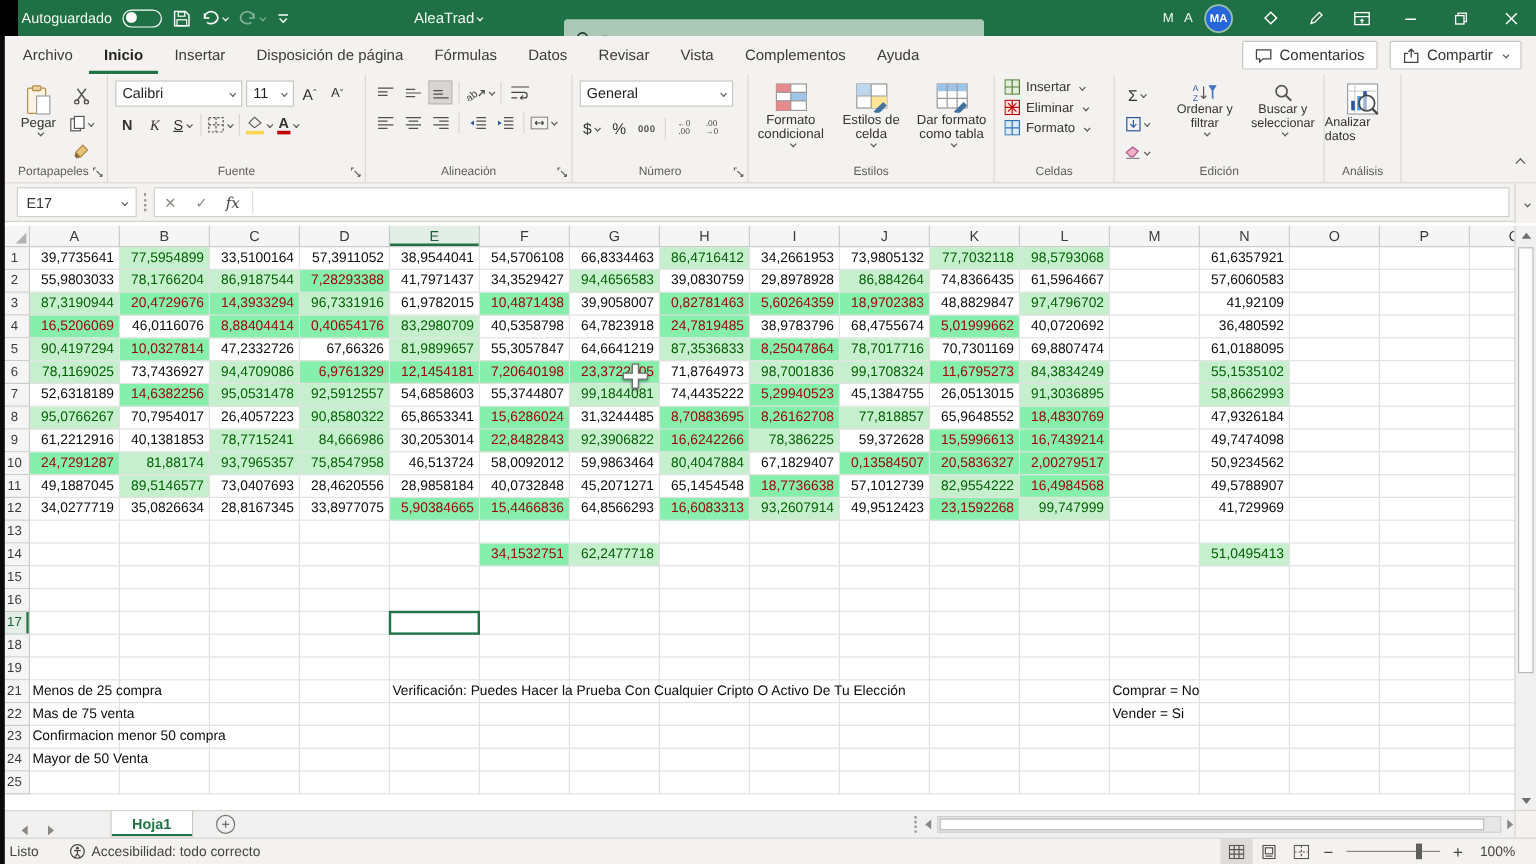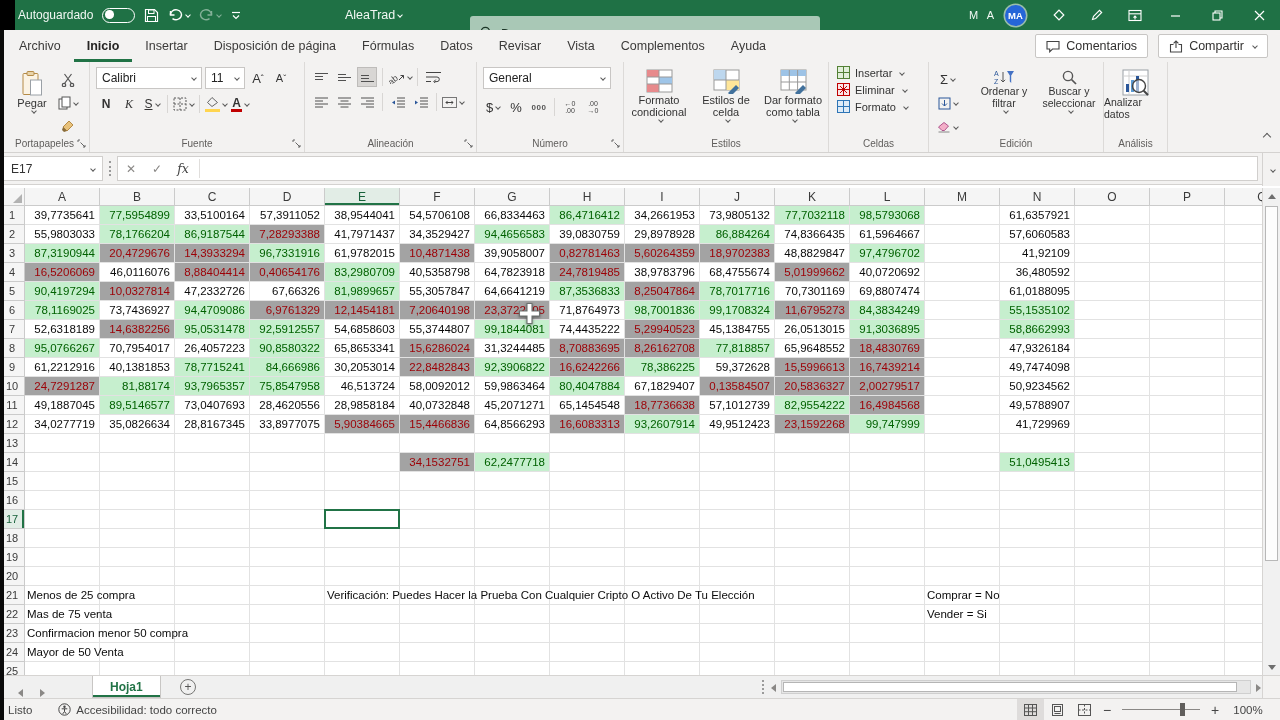--- a/index.html
+++ b/index.html
@@ -59,42 +59,42 @@
   .stylebtn{display:flex;flex-direction:column;align-items:center;width:66px;font-size:11px;color:#333;text-align:center;line-height:12px;padding-top:7px}
   .cellsrow{display:flex;align-items:center;gap:5px;font-size:11px;color:#333;margin:4px 8px 0}
   .edit-mini{position:absolute;left:8px;top:7px;display:flex;flex-direction:column;gap:4px}
   .edit-btn{display:flex;flex-direction:column;align-items:center;font-size:10.5px;color:#333;line-height:12px;text-align:center;padding-top:7px}
   .analyze{display:flex;flex-direction:column;align-items:center;font-size:10.5px;color:#333;line-height:12px;padding-top:7px;width:100%}
   .ribbon-collapse{position:absolute;right:10px;bottom:6px;color:#5a5a5a}
   .g000{font-size:8px;font-weight:bold;color:#555;letter-spacing:.5px}
 
   
   .formulabar{position:absolute;left:0;top:153px;width:1280px;height:32px;background:#F3F2F1;border-bottom:1px solid #D4D2D0;display:flex;align-items:center}
-  .namebox{width:100px;height:25px;margin-left:3px;background:#fff;border:1px solid #D1CFCD;display:flex;align-items:center;justify-content:space-between;padding:0 7px;font-size:12px;color:#333}
+  .namebox{width:100px;height:25px;margin-left:14px;background:#fff;border:1px solid #D1CFCD;display:flex;align-items:center;justify-content:space-between;padding:0 7px;font-size:12px;color:#333}
   .fb-grip{width:14px;display:flex;justify-content:center}
   .fb-grip i{display:block;height:15px;border-left:2px dotted #9a9a9a}
   .fb-white{flex:1;height:25px;background:#fff;border:1px solid #D1CFCD;display:flex;align-items:center;margin-right:22px}
   .fbtn{width:26px;text-align:center;font-size:12px;color:#8A8886}
   .fx{font-family:"DejaVu Serif",serif;font-style:italic;color:#444;font-size:12.5px}
   .fb-sep{width:1px;height:19px;background:#E0DEDC;margin:0 3px}
   .fb-input{flex:1;font-size:12px;color:#222;padding-left:6px}
 
   
   .sheet{position:absolute;left:0;top:188px;width:1262px;height:487px;overflow:hidden;background:#fff}
   .hrow,.grow{display:flex}
   .hcell{flex-shrink:0;background:#F5F5F5;border-right:1px solid #CBCBCB;border-bottom:1px solid #CBCBCB;color:#3b3b3b;display:flex;align-items:center;justify-content:center}
   .corner{width:25px;height:18px;position:relative}
   .corner::after{content:"";position:absolute;right:2px;bottom:2px;border-style:solid;border-width:0 0 9px 9px;border-color:transparent transparent #B2B2B2 transparent}
   .colh{width:75px;height:18px;font-size:12px}
   .rowh{width:25px;height:19px;font-size:11px}
   .hsel{background:#E2EDE6;box-shadow:inset 0 -2px 0 #217346;color:#17613A}
   .hsel-r{background:#E2EDE6;box-shadow:inset -2px 0 0 #217346;color:#17613A}
   .cell{flex-shrink:0;width:75px;height:19px;border-right:1px solid #E2E2E2;border-bottom:1px solid #E2E2E2;font-size:11.5px;line-height:18px;text-align:right;padding:0 4px 0 2px;white-space:nowrap;color:#0b0b0b}
   .cell.g{background:#C6EFCE;color:#006100}
-  .cell.r{background:#a3a3a3;color:#9C0006}
+  .cell.r{background:#86efac;color:#9C0006}
   .cell.t{text-align:left;overflow:visible;position:relative;z-index:2}
   .selbox{position:absolute;border:2px solid #217346;pointer-events:none}
 
   
   .vscroll{position:absolute;left:1262px;top:188px;width:18px;height:487px;background:#F1F1F1;border-left:1px solid #D6D4D2}
   .varrow{position:absolute;left:0;width:17px;height:16px;display:flex;align-items:center;justify-content:center}
   .vthumb{position:absolute;left:2px;right:2px;top:18px;height:355px;background:#FDFDFD;border:1px solid #B8B8B8}
   .fb-corner{position:absolute;left:1262px;top:153px;width:18px;height:33px;background:#F3F2F1;border-left:1px solid #D4D2D0;display:flex;align-items:center;justify-content:center;color:#5a5a5a}
 
   
@@ -996,40 +996,20 @@
         <div class="cell"></div>
         <div class="cell"></div>
         <div class="cell"></div>
         <div class="cell"></div>
         <div class="cell"></div>
         <div class="cell"></div>
         <div class="cell"></div>
         <div class="cell"></div>
       </div>
       <div class="grow">
-        <div class="hcell rowh">20</div>
-        <div class="cell"></div>
-        <div class="cell"></div>
-        <div class="cell"></div>
-        <div class="cell"></div>
-        <div class="cell"></div>
-        <div class="cell"></div>
-        <div class="cell"></div>
-        <div class="cell"></div>
-        <div class="cell"></div>
-        <div class="cell"></div>
-        <div class="cell"></div>
-        <div class="cell"></div>
-        <div class="cell"></div>
-        <div class="cell"></div>
-        <div class="cell"></div>
-        <div class="cell"></div>
-        <div class="cell"></div>
-      </div>
-      <div class="grow">
         <div class="hcell rowh">21</div>
         <div class="cell t">Menos de 25 compra</div>
         <div class="cell"></div>
         <div class="cell"></div>
         <div class="cell"></div>
         <div class="cell t">Verificación: Puedes Hacer la Prueba Con Cualquier Cripto O Activo De Tu Elección</div>
         <div class="cell"></div>
         <div class="cell"></div>
         <div class="cell"></div>
         <div class="cell"></div>

